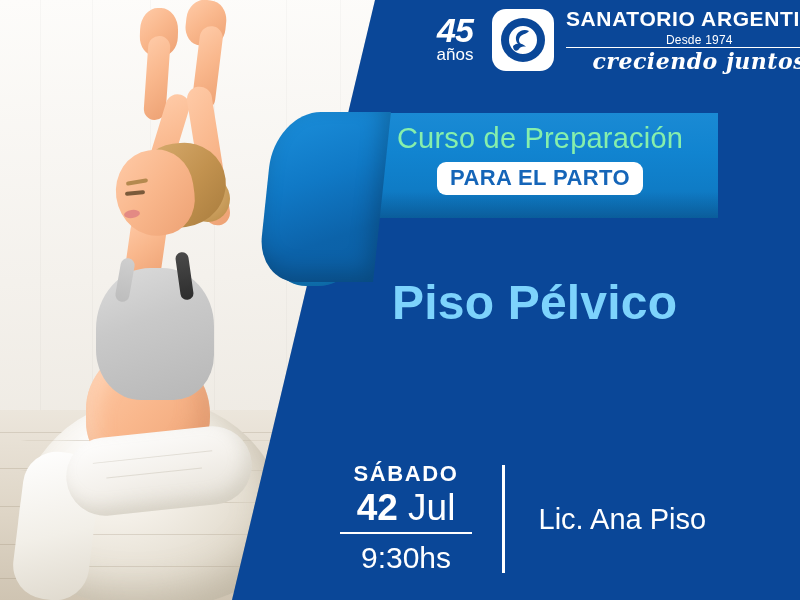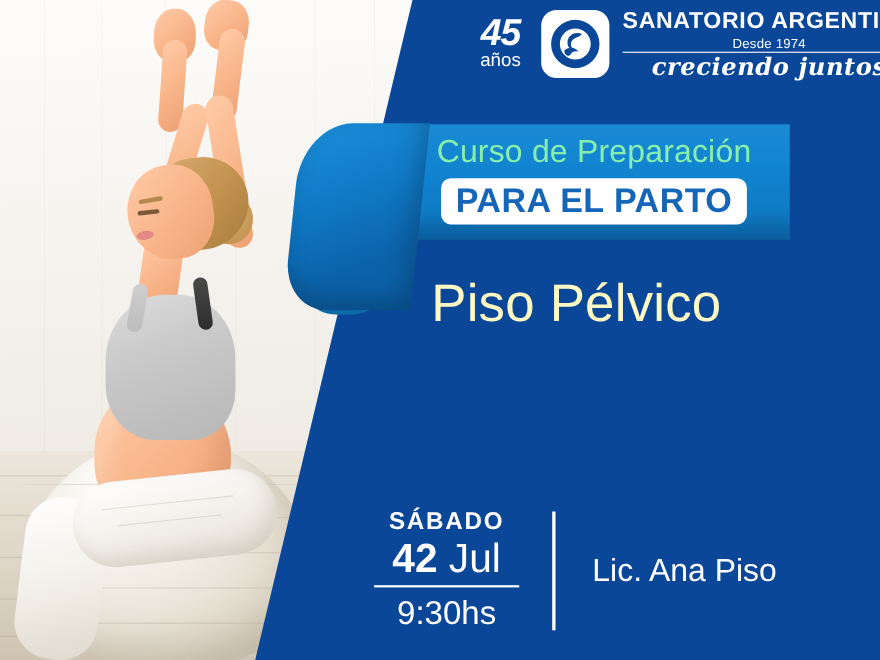--- a/index.html
+++ b/index.html
@@ -166,28 +166,28 @@
   .ribbon-text{position:absolute;left:100px;top:0;width:348px;text-align:center;}
   .course-line{
     color:#86efac;font-size:29px;font-weight:400;line-height:1;
     margin-top:12px;letter-spacing:.2px;
   }
   .pill{
     display:inline-block;background:#ffffff;border-radius:9px;
     padding:5px 13px 6px 13px;margin-top:9px;
   }
   .pill span{
-    color:#1565b8;font-size:31px;font-weight:700;line-height:1;
+    color:#1565b8;font-size:22px;font-weight:700;line-height:1;
     letter-spacing:.4px;display:block;
   }
 
   
   .title{
-    position:absolute;left:392px;top:252px;width:400px;
-    color:#fef9c3;font-size:48px;font-weight:400;line-height:1.05;
+    position:absolute;left:392px;top:278px;width:400px;
+    color:#7dd3fc;font-size:48px;font-weight:700;line-height:1.05;
     letter-spacing:.2px;
   }
 
   
   .footer{position:absolute;left:340px;top:462px;display:flex;align-items:center;justify-content:space-between;}
   .datebox{color:#ffffff;text-align:center;width:132px;}
   .dow{font-size:22px;font-weight:700;letter-spacing:1.6px;line-height:1.05;}
   .dayrow{
     font-size:37px;line-height:1.12;white-space:nowrap;
     border-bottom:2.5px solid #ffffff;padding-bottom:3px;margin-top:2px;

